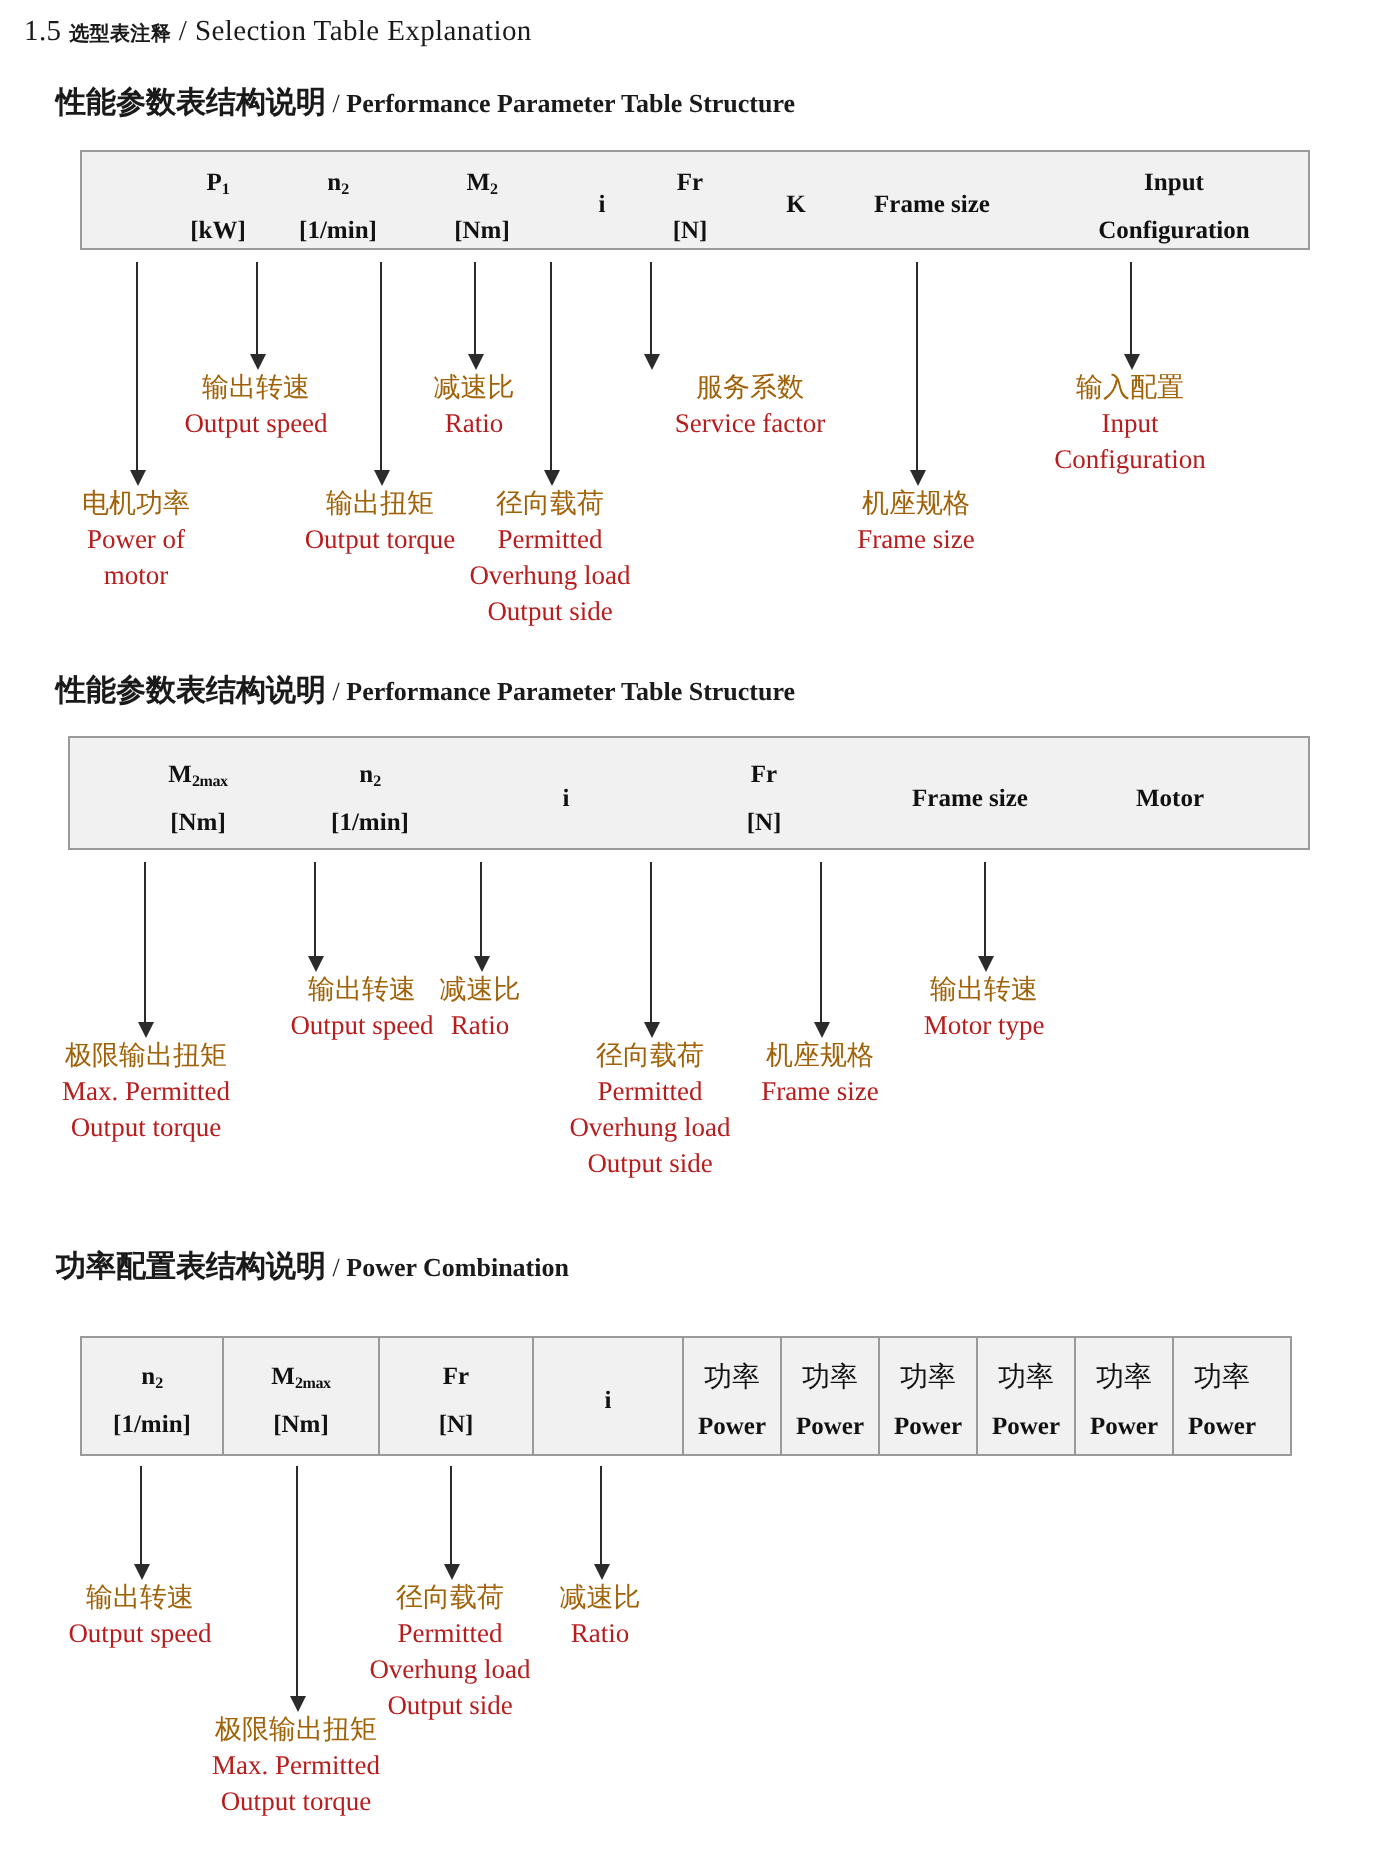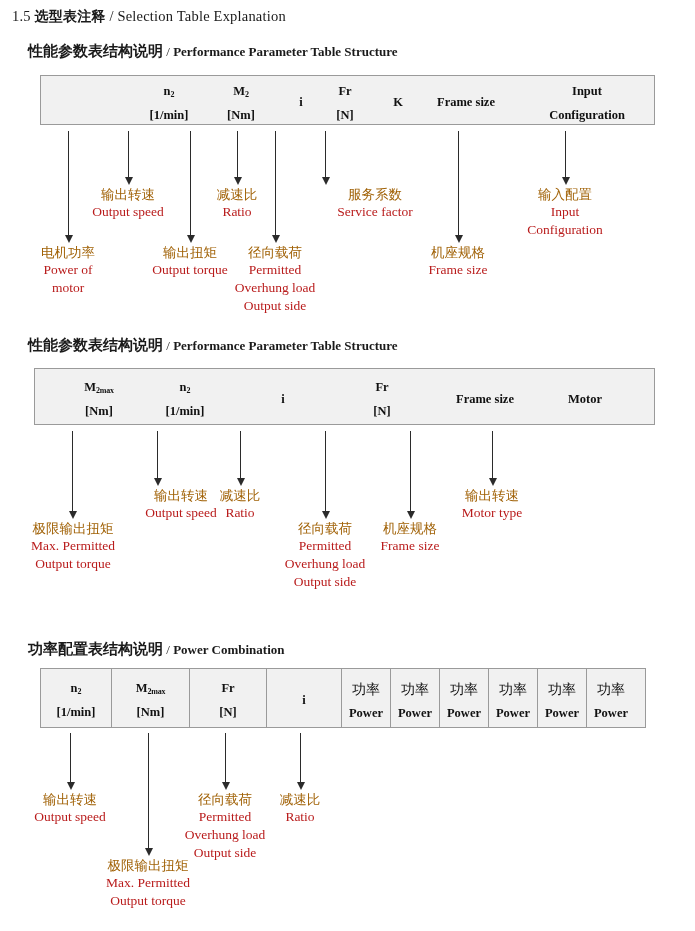--- a/index.html
+++ b/index.html
@@ -22,21 +22,21 @@
   .doc-title {
     left: 12px; top: 8px;
     font-size: 14.5px;
     letter-spacing: 0.2px;
     white-space: nowrap;
   }
   .doc-title .num { font-family: "Liberation Serif", serif; }
   .doc-title .cn {
     font-family: "DejaVu Sans", sans-serif;
     font-weight: bold;
-    font-size: 14px;
+    font-size: 10px;
   }
   .doc-title .en { font-size: 14.5px; }
 
   .sec-head {
     font-size: 13px;
     white-space: nowrap;
     left: 28px;
   }
   .sec-head .cn {
     font-family: "DejaVu Sans", sans-serif;
@@ -131,20 +131,24 @@
   <span class="en">Selection Table Explanation</span>
 </div>
 
 <div class="abs sec-head" style="top:42px;">
   <span class="cn">性能参数表结构说明</span>
   <span class="sep">/</span>
   <span class="en">Performance Parameter Table Structure</span>
 </div>
 
 <div class="abs tbl" style="left:40px; top:75px; width:615px; height:50px;">
+  <div class="tbl-cell" style="left:18px; top:9px; width:100px;">
+    <span class="l1"><span>P</span><sub>1</sub></span>
+    <span class="l2">[kW]</span>
+  </div>
   <div class="tbl-cell" style="left:78px; top:9px; width:100px;">
     <span class="l1"><span>n</span><sub>2</sub></span>
     <span class="l2">[1/min]</span>
   </div>
   <div class="tbl-cell" style="left:150px; top:9px; width:100px;">
     <span class="l1"><span>M</span><sub>2</sub></span>
     <span class="l2">[Nm]</span>
   </div>
   <div class="tbl-cell" style="left:210px; top:20px; width:100px;">
     <span class="l1">i</span>
@@ -269,21 +273,21 @@
 </div>
 <div class="note" style="left:360px; top:519px; width:100px;">
   <span class="cn">机座规格</span>
   <span class="en">Frame size</span>
 </div>
 <div class="note" style="left:442px; top:486px; width:100px;">
   <span class="cn">输出转速</span>
   <span class="en">Motor type</span>
 </div>
 
-<div class="abs sec-head" style="top:624px;margin-top:16px;">
+<div class="abs sec-head" style="top:624px;">
   <span class="cn">功率配置表结构说明</span>
   <span class="sep">/</span>
   <span class="en">Power Combination</span>
 </div>
 
 <div class="abs tbl" style="left:40px; top:668px; width:606px; height:60px;">
   <div class="vdiv" style="left:70px; top:0; height:58px;"></div>
   <div class="vdiv" style="left:148px; top:0; height:58px;"></div>
   <div class="vdiv" style="left:225px; top:0; height:58px;"></div>
   <div class="vdiv" style="left:300px; top:0; height:58px;"></div>

